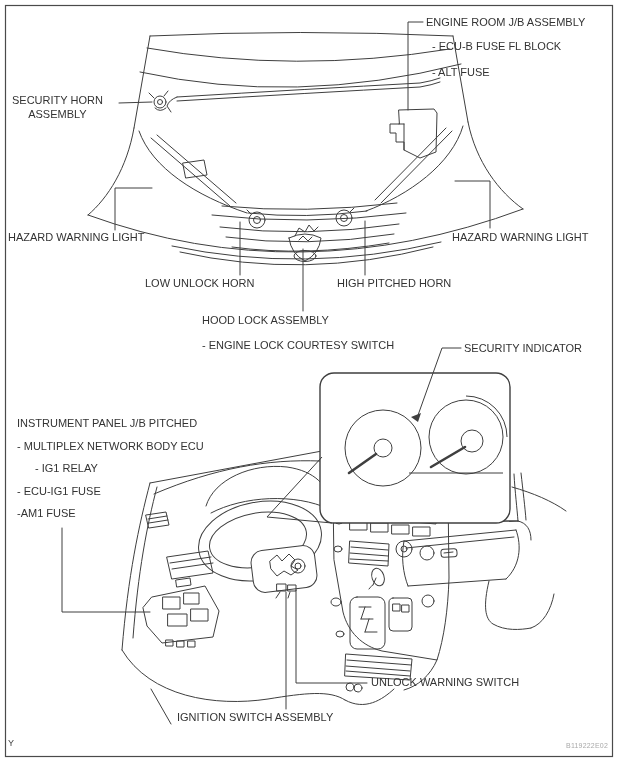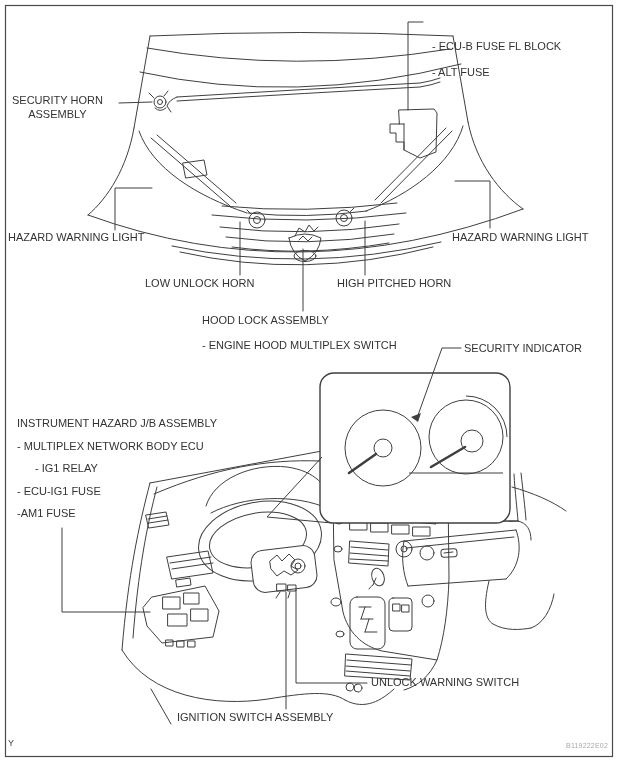--- a/index.html
+++ b/index.html
@@ -199,38 +199,39 @@
     </g>
 
     <g stroke="#3f3f3f" fill="none" stroke-width="1" stroke-linecap="round" stroke-linejoin="round">
       <path d="M461,348 L442,348 L417,418"></path>
       <path d="M62,528 L62,612 L150,612"></path>
       <path d="M286,592 L286,709"></path>
       <path d="M296,590 L296,683 L367,683"></path>
     </g>
   </svg>
 
+  <div class="lbl" style="left:426px;top:16px">ENGINE ROOM J/B ASSEMBLY</div>
   <div class="lbl" style="left:432px;top:40px">- ECU-B FUSE FL BLOCK</div>
   <div class="lbl" style="left:432px;top:66px">- ALT FUSE</div>
 
   <div class="lbl lbl2" style="left:12px;top:93px">
     <div>SECURITY HORN</div>
     <div>ASSEMBLY</div>
   </div>
 
   <div class="lbl" style="left:8px;top:231px">HAZARD WARNING LIGHT</div>
   <div class="lbl" style="left:452px;top:231px">HAZARD WARNING LIGHT</div>
   <div class="lbl" style="left:145px;top:277px">LOW UNLOCK HORN</div>
   <div class="lbl" style="left:337px;top:277px">HIGH PITCHED HORN</div>
   <div class="lbl" style="left:202px;top:314px">HOOD LOCK ASSEMBLY</div>
-  <div class="lbl" style="left:202px;top:339px">- ENGINE HOOD MULTIPLEX SWITCH</div>
+  <div class="lbl" style="left:202px;top:339px">- ENGINE LOCK COURTESY SWITCH</div>
 
   <div class="lbl" style="left:464px;top:342px">SECURITY INDICATOR</div>
 
-  <div class="lbl" style="left:17px;top:417px">INSTRUMENT HAZARD J/B ASSEMBLY</div>
+  <div class="lbl" style="left:17px;top:417px">INSTRUMENT PANEL J/B PITCHED</div>
   <div class="lbl" style="left:17px;top:440px">- MULTIPLEX NETWORK BODY ECU</div>
   <div class="lbl" style="left:35px;top:462px">- IG1 RELAY</div>
   <div class="lbl" style="left:17px;top:485px">- ECU-IG1 FUSE</div>
   <div class="lbl" style="left:17px;top:507px">-AM1 FUSE</div>
 
   <div class="lbl" style="left:371px;top:676px">UNLOCK WARNING SWITCH</div>
   <div class="lbl" style="left:177px;top:711px">IGNITION SWITCH ASSEMBLY</div>
 
   <div class="pagemark" style="left:8px;top:738px">Y</div>
   <div class="figcode" style="right:10px;top:742px;position:absolute">B119222E02</div>

